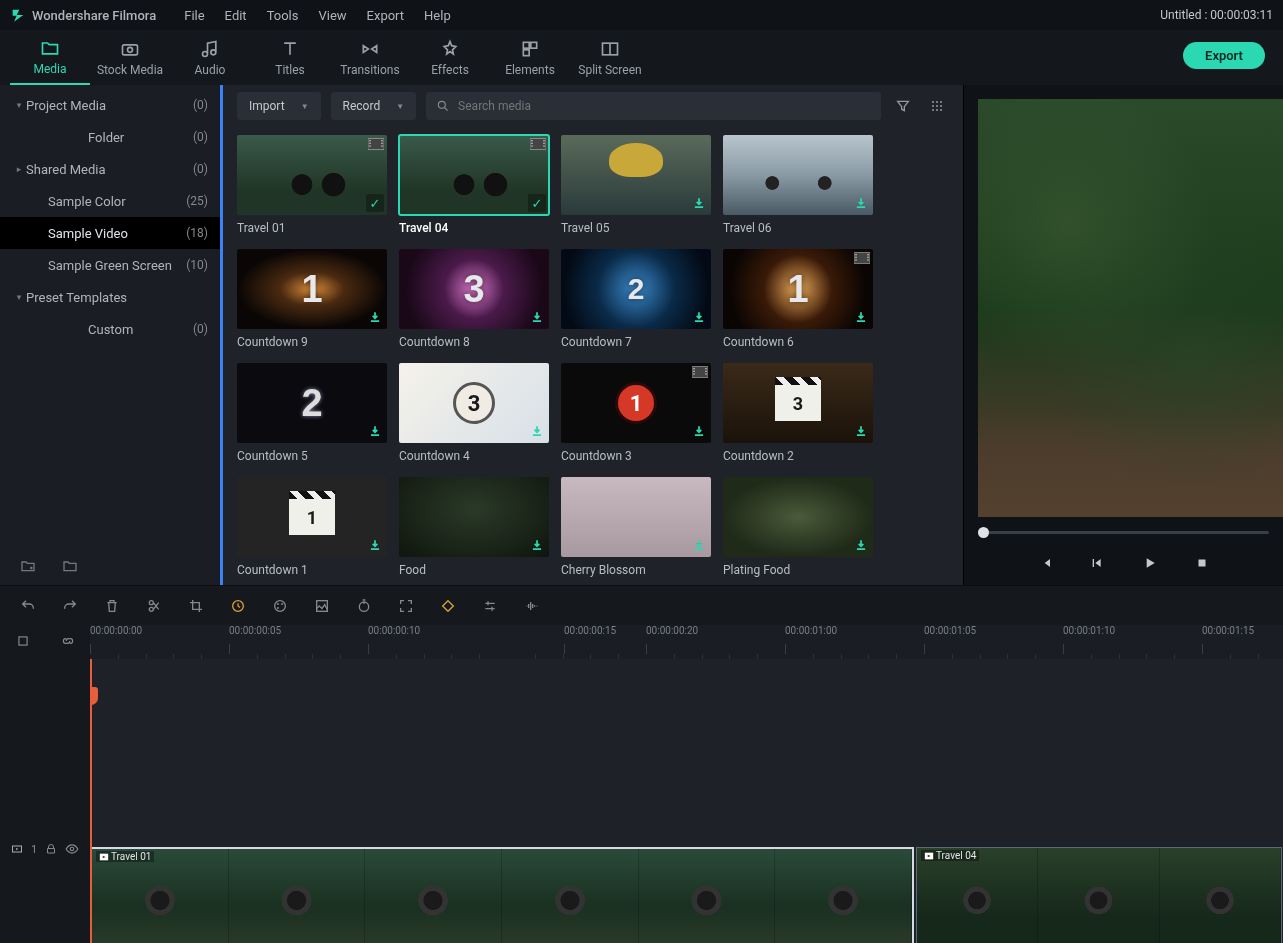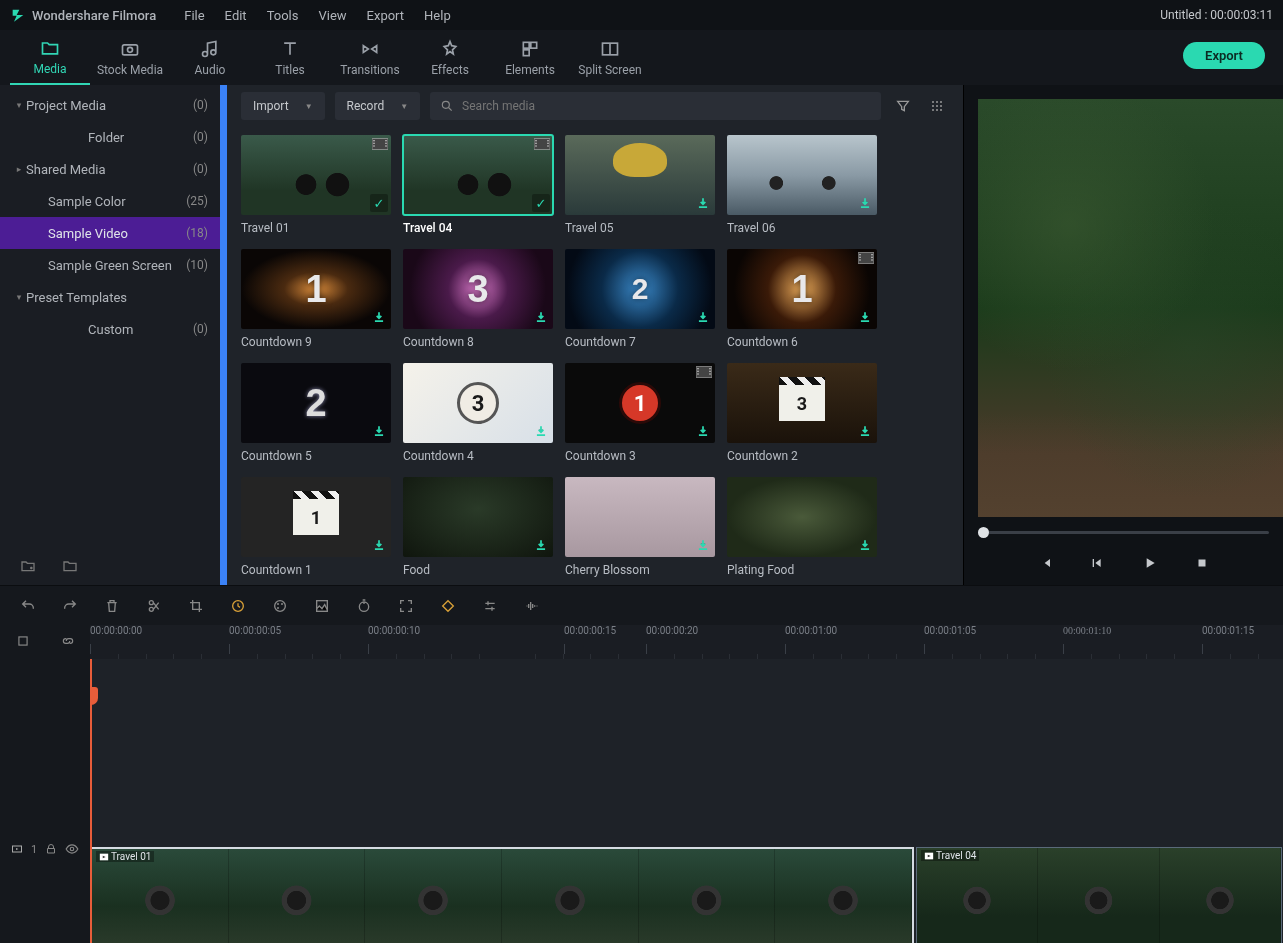--- a/index.html
+++ b/index.html
@@ -13,26 +13,26 @@
 .tabstrip { height:55px; background:#14171c; display:flex; align-items:center; padding:0 10px; position:relative; }
 .tabstrip .tab { width:80px; height:55px; display:flex; flex-direction:column; align-items:center; justify-content:center; gap:4px; cursor:pointer; color:#9aa0a8; font-size:12px; }
 .tabstrip .tab.active { color:#31d6b5; border-bottom:2px solid #31d6b5; }
 .tabstrip .tab svg { width:20px; height:20px; }
 .tabstrip .export-btn { position:absolute; right:18px; top:12px; background:#2ad9b1; color:#0b2a22; font-weight:600; padding:6px 22px; border-radius:14px; cursor:pointer; font-size:13px; }
 .workspace { display:flex; height:500px; }
 .sidebar { width:220px; background:#1a1d23; display:flex; flex-direction:column; }
 .tree { flex:1; padding-top:4px; }
 .tree-row { height:32px; display:flex; align-items:center; padding:0 12px; cursor:pointer; font-size:13px; color:#b0b4ba; }
 .tree-row .chev { width:14px; display:inline-flex; justify-content:center; font-size:9px; color:#777; }
-.tree-row.selected { background:#4c1d95; color:#dfe3e8;justify-content:space-between; }
+.tree-row.selected { background:#000000; color:#dfe3e8;justify-content:space-between; }
 .tree-row .count { margin-left:auto; font-size:12px; color:#888; }
 .tree-row.indent1 { padding-left:34px; }
 .tree-row.indent2 { padding-left:50px;margin-left:24px; }
 .sidebar-bottom { height:36px; display:flex; align-items:center; gap:26px; padding:0 20px; color:#777; }
-.media-panel { flex:1; background:#1f2329; display:flex; flex-direction:column; overflow:hidden; border-left:7px solid #3b82f6; min-width:0; }
+.media-panel { flex:1; background:#1f2329; display:flex; flex-direction:column; overflow:hidden; border-left:3px solid #3b82f6; min-width:0; }
 .media-toolbar { height:42px; display:flex; align-items:center; gap:10px; padding:0 14px; }
 .dropdown { background:#2a2e36; height:28px; padding:0 12px; border-radius:3px; display:flex; align-items:center; gap:16px; cursor:pointer; font-size:12px; color:#c5c8cc; }
 .dropdown .arr { font-size:8px; color:#888; }
 .searchbox { flex:1; background:#2a2e36; height:28px; border-radius:3px; display:flex; align-items:center; padding:0 10px; gap:8px; }
 .searchbox input { flex:1; background:transparent; border:0; outline:0; color:#c5c8cc; font-size:12px; }
 .tool-icon { width:24px; height:24px; display:flex; align-items:center; justify-content:center; color:#999; cursor:pointer; }
 .media-grid { flex:1; overflow:auto; padding:8px 14px 14px; display:grid; grid-template-columns:repeat(4, 150px); gap:14px 12px; align-content:start; }
 .media-item { width:150px; cursor:pointer; }
 .thumb { width:150px; height:80px; background:#000; border-radius:2px; position:relative; overflow:hidden; display:flex; align-items:center; justify-content:center; }
 .thumb.sel { outline:2px solid #2ad9b1; outline-offset:-1px; }
@@ -637,21 +637,21 @@
         <div class="tick" style="left: 695px;">00:00:01:00</div>
         <div class="minor" style="left: 722.8px;"></div>
         <div class="minor" style="left: 750.6px;"></div>
         <div class="minor" style="left: 778.4px;"></div>
         <div class="minor" style="left: 806.2px;"></div>
         <div class="tick" style="left: 834px;">00:00:01:05</div>
         <div class="minor" style="left: 861.8px;"></div>
         <div class="minor" style="left: 889.6px;"></div>
         <div class="minor" style="left: 917.4px;"></div>
         <div class="minor" style="left: 945.2px;"></div>
-        <div class="tick" style="left: 973px; font-family: Liberation Serif, serif;">00:00:01:10</div>
+        <div class="tick" style="left: 973px;">00:00:01:10</div>
         <div class="minor" style="left: 1000.8px;"></div>
         <div class="minor" style="left: 1028.6px;"></div>
         <div class="minor" style="left: 1056.4px;"></div>
         <div class="minor" style="left: 1084.2px;"></div>
         <div class="tick" style="left: 1112px;">00:00:01:15</div>
         <div class="minor" style="left: 1139.8px;"></div>
         <div class="minor" style="left: 1167.6px;"></div>
       </div>
   </div>
   <div class="tracks">

